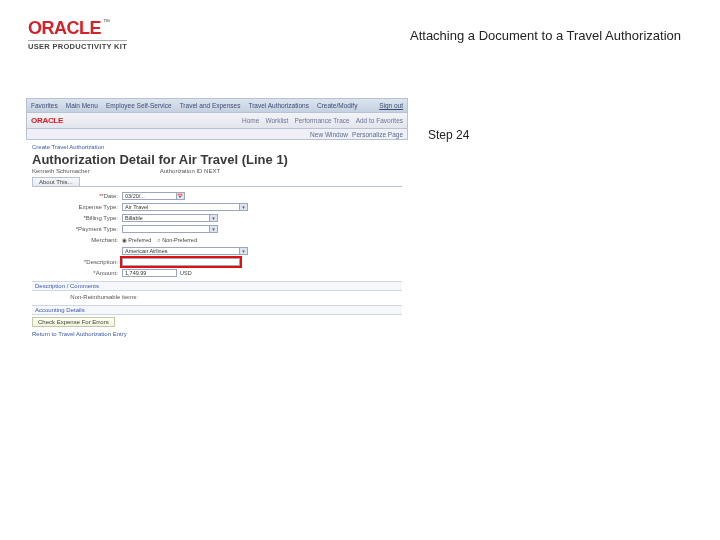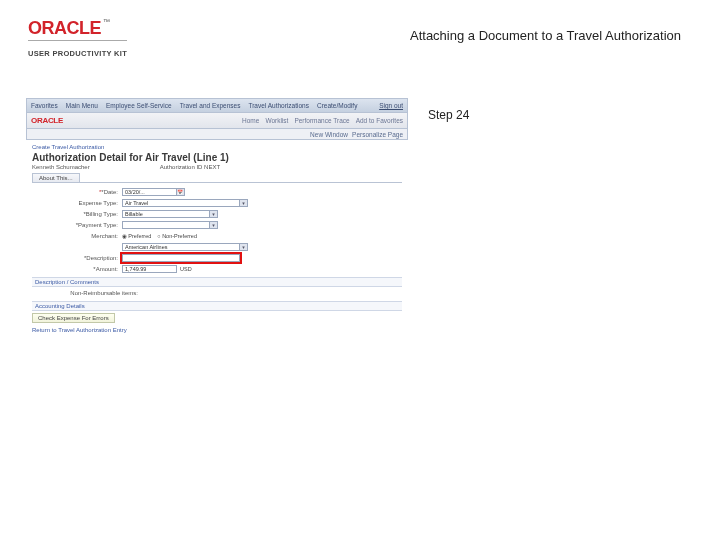--- a/index.html
+++ b/index.html
@@ -33,36 +33,36 @@
     color: #555;
     vertical-align: top;
     margin-left: 2px;
   }
   .brand .kit {
     font-size: 7.5px;
     font-weight: bold;
     color: #444;
     border-top: 1px solid #aaa;
     margin-top: 1px;
-    padding-top: 8px;
+    padding-top: 1px;
     letter-spacing: 0.3px;
   }
   .doc-title {
     position: absolute;
     left: 410px;
     top: 28px;
     font-size: 13px;
     color: #232323;
   }
 
   
   .instructions {
     position: absolute;
     left: 428px;
-    top: 106px;
+    top: 126px;
     width: 260px;
     font-size: 12px;
     color: #222;
     line-height: 1.5;
   }
   .instructions .step { margin-bottom: 18px; }
   .instructions .desc .bold { font-weight: bold; text-decoration: underline; }
 
   
   .mini {
@@ -119,21 +119,21 @@
   }
 
   .mini-body {
     background:#fff;
     padding: 4px 6px 6px;
   }
   .crumb { color:#3b5aa5; font-size:6px; }
   .page-title {
     color:#3a3a3a;
     font-weight:bold;
-    font-size:10px;
+    font-size:13px;
     margin:2px 0 1px;
   }
   .user-row { color:#555; font-size:6px; display:flex; gap:70px; }
   .tab {
     display:inline-block;
     background:linear-gradient(#f6f7fa,#e7eaf1);
     border:1px solid #b9c3d4;
     border-bottom:none;
     padding:1px 6px;
     font-size:6px;

